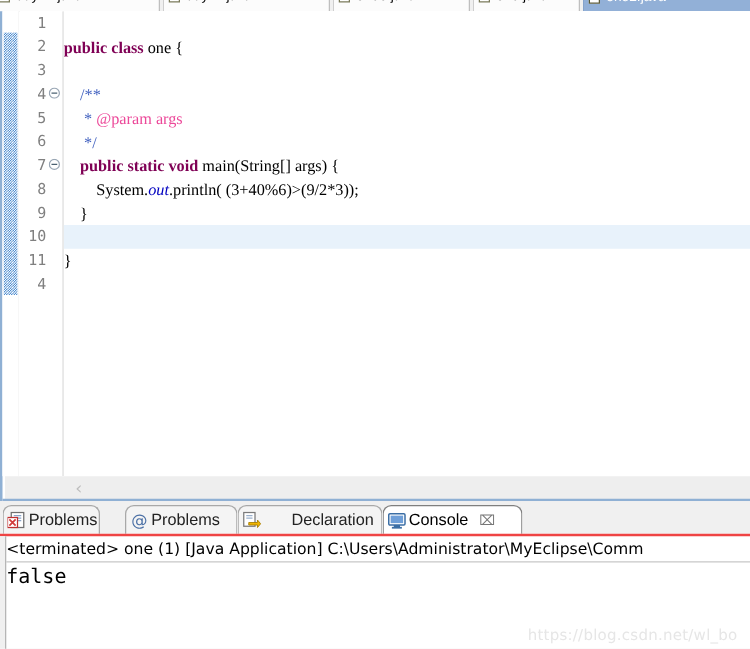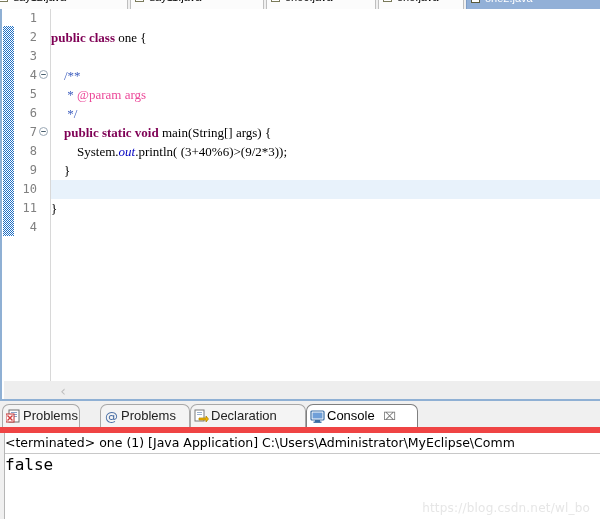--- a/index.html
+++ b/index.html
@@ -236,21 +236,21 @@
     color: #777777;
     font-size: 11px;
   }
 
   .console-area {
     position: absolute;
     left: 0; top: 26px;
     width: 600px; height: 92px;
     background: #ffffff;
     box-sizing: border-box;
-    border-top: 6px solid #ef4444;
+    border-top: 2px solid #ef4444;
   }
   .console-leftbar {
     position: absolute;
     left: 0; top: 0;
     width: 4px; height: 92px;
     background: #f0f0f0;
     border-right: 1px solid #b6b6b6;
   }
   .console-header {
     position: absolute;
@@ -404,21 +404,21 @@
 
       <div class="ctab" style="left:100px; width:90px;">
         <span class="cicon">
           <svg width="15" height="15" viewBox="0 0 15 15">
             <text x="7.5" y="12" font-family="DejaVu Sans, sans-serif" font-size="13" fill="#4a6fa5" text-anchor="middle">@</text>
           </svg>
         </span>
         <span>Problems</span>
       </div>
 
-      <div class="ctab" style="left:190px; width:116px;">
+      <div class="ctab" style="left:190px; width:116px;text-align:right;">
         <span class="cicon">
           <svg width="15" height="15" viewBox="0 0 15 15">
             <rect x="1" y="1" width="9" height="11" fill="#ffffff" stroke="#7a7a7a"></rect>
             <line x1="3" y1="3.5" x2="8" y2="3.5" stroke="#9ab0cc"></line>
             <line x1="3" y1="5.5" x2="8" y2="5.5" stroke="#9ab0cc"></line>
             <path d="M5 9 L12 9 L12 7 L14.5 10 L12 13 L12 11 L5 11 Z" fill="#f0b400" stroke="#a87f00" stroke-width="0.7"></path>
           </svg>
         </span>
         <span>Declaration</span>
       </div>

